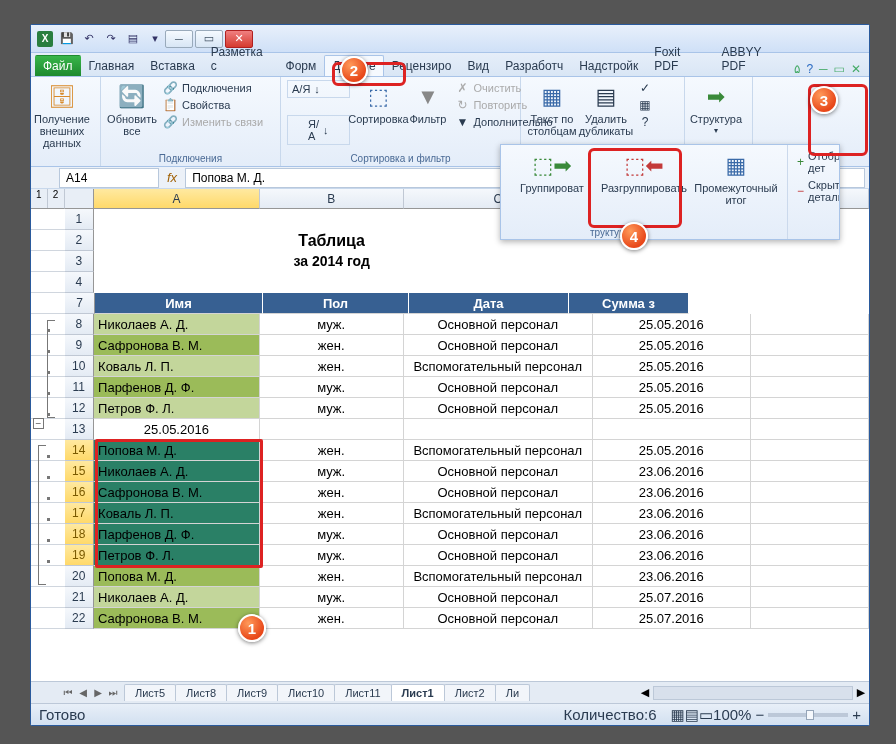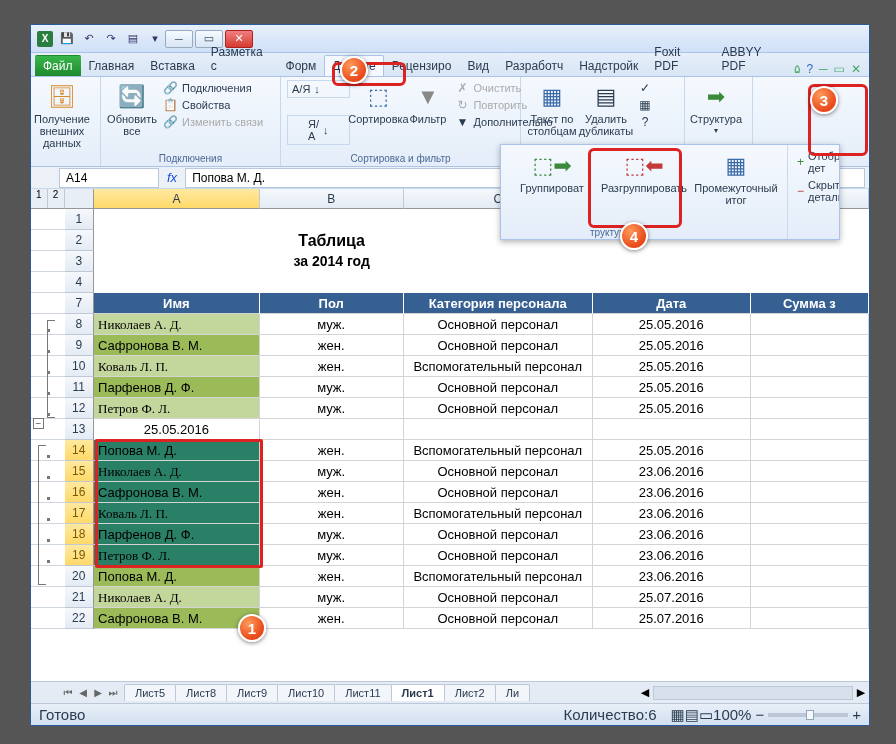--- a/index.html
+++ b/index.html
@@ -30,39 +30,39 @@
   .group-body { display: flex; gap: 4px; align-items: flex-start; flex:1; }
   .bigbtn { width: 50px; display: flex; flex-direction: column; align-items: center; gap: 1px; padding: 2px; font-size: 11px; color: #2a3b50; text-align: center; cursor: pointer; border-radius: 2px; }
   .bigbtn .ico { width: 30px; height: 30px; display:flex; align-items:center; justify-content:center; font-size:22px; }
   .smallrow { display: flex; flex-direction: column; gap: 1px; }
   .smallbtn { display: flex; align-items: center; gap: 4px; font-size: 11px; color: #2a3b50; padding: 1px 3px; cursor:pointer;}
   .smallbtn .sico { width: 14px; height: 14px; display:flex; align-items:center; justify-content:center; font-size:12px;}
 
   
   .fbar { height: 22px; background: #ecf1f8; border-bottom: 1px solid #c8d8ec; display: flex; align-items: center; font-size: 12px; }
   .namebox { width: 100px; height: 20px; margin-left: 28px; background: #fff; border: 1px solid #b8c8dc; padding: 0 6px; display:flex; align-items:center;}
-  .fx { margin: 0 8px; color: #1d4ed8; font-style: italic; font-size: 13px; }
+  .fx { margin: 0 8px; color: #a16207; font-style: italic; font-size: 13px; }
   .formula { flex: 1; height: 20px; background: #fff; border: 1px solid #b8c8dc; padding: 0 6px; display:flex; align-items:center; margin-right:4px;}
 
   
   .sheet { flex: 1; display: flex; overflow: hidden; position: relative; background:#fff;}
   .colheads { display: flex; height: 20px; }
   .ch { background: linear-gradient(#f5f8fc,#e4ebf4); border-right: 1px solid #c0c8d4; border-bottom: 1px solid #969696; text-align: center; font-size: 12px; color: #2a3b50; line-height: 20px; }
   .ch.A { width: 168px;} .ch.B { width: 146px;} .ch.C { width: 192px;} .ch.D { width: 160px;} .ch.E { width: 120px;}
   .ch.sel { background: linear-gradient(#ffe9a0,#ffd96a); }
 
   .rows { display:flex; flex-direction:column; }
   .row { display:flex; height:21px; }
   .ol-cell { width:34px; border-bottom:1px solid #d0d6de; font-size:10px; color:#456; display:flex; align-items:center; justify-content:center;}
   .rh { width:30px; background:linear-gradient(#f5f8fc,#e4ebf4); border-right:1px solid #969696; border-bottom:1px solid #c0c8d4; text-align:center; font-size:12px; color:#2a3b50; line-height:21px;}
   .rh.sel { background:linear-gradient(#ffe9a0,#ffd96a); color:#7a5a00;}
   .cell { border-right:1px solid #d4d4d4; border-bottom:1px solid #d4d4d4; font-size:13px; padding:0 4px; line-height:21px; overflow:hidden; white-space:nowrap;}
   .cell.A{width:168px;} .cell.B{width:146px; text-align:center;} .cell.C{width:192px; text-align:center;} .cell.D{width:160px; text-align:center;} .cell.E{width:120px;}
   .hdr .cell { background:#376092; color:#fff; font-weight:bold; text-align:center; border-right:1px solid #fff;}
-  .g1 .cell.A { background:#c3d69b;font-family:Liberation Serif, serif; }
+  .g1 .cell.A { background:#c3d69b; }
   .g2 .cell.A { background:#9bbb59; }
   .sel .cell.A { background:#2a8066 !important; color:#000;}
   .datehdr .cell.A { text-align:center; font-weight:normal;}
 
   
   .outline-overlay { position:absolute; left:0; top:20px; width:34px; pointer-events:none; }
   .bracket { position:absolute; border-left:1px solid #777; border-top:1px solid #777; border-bottom:1px solid #777; width:8px; }
   .minus-box { position:absolute; width:11px; height:11px; background:#fff; border:1px solid #777; font-size:10px; line-height:9px; text-align:center; color:#555; left:2px;}
   .dot { position:absolute; width:3px; height:3px; background:#777; left:16px;}
 
@@ -289,21 +289,20 @@
           <div class="cell B" style="border: none;"></div>
           <div class="cell C" style="border: none;"></div>
           <div class="cell D" style="border: none;"></div>
           <div class="cell E" style="border: none;"></div>
         </div>
         <div class="row hdr">
           <div class="ol-cell" style="width: 34px;"></div>
           <div class="rh">7</div>
           <div class="cell A">Имя</div>
           <div class="cell B">Пол</div>
-          <div class="cell C">Категория персонала</div>
           <div class="cell D">Дата</div>
           <div class="cell E">Сумма з</div>
         </div>
         <div class="row g1">
           <div class="ol-cell" style="width: 34px;"></div>
           <div class="rh">8</div>
           <div class="cell A">Николаев А. Д.</div>
           <div class="cell B">муж.</div>
           <div class="cell C">Основной персонал</div>
           <div class="cell D">25.05.2016</div>

